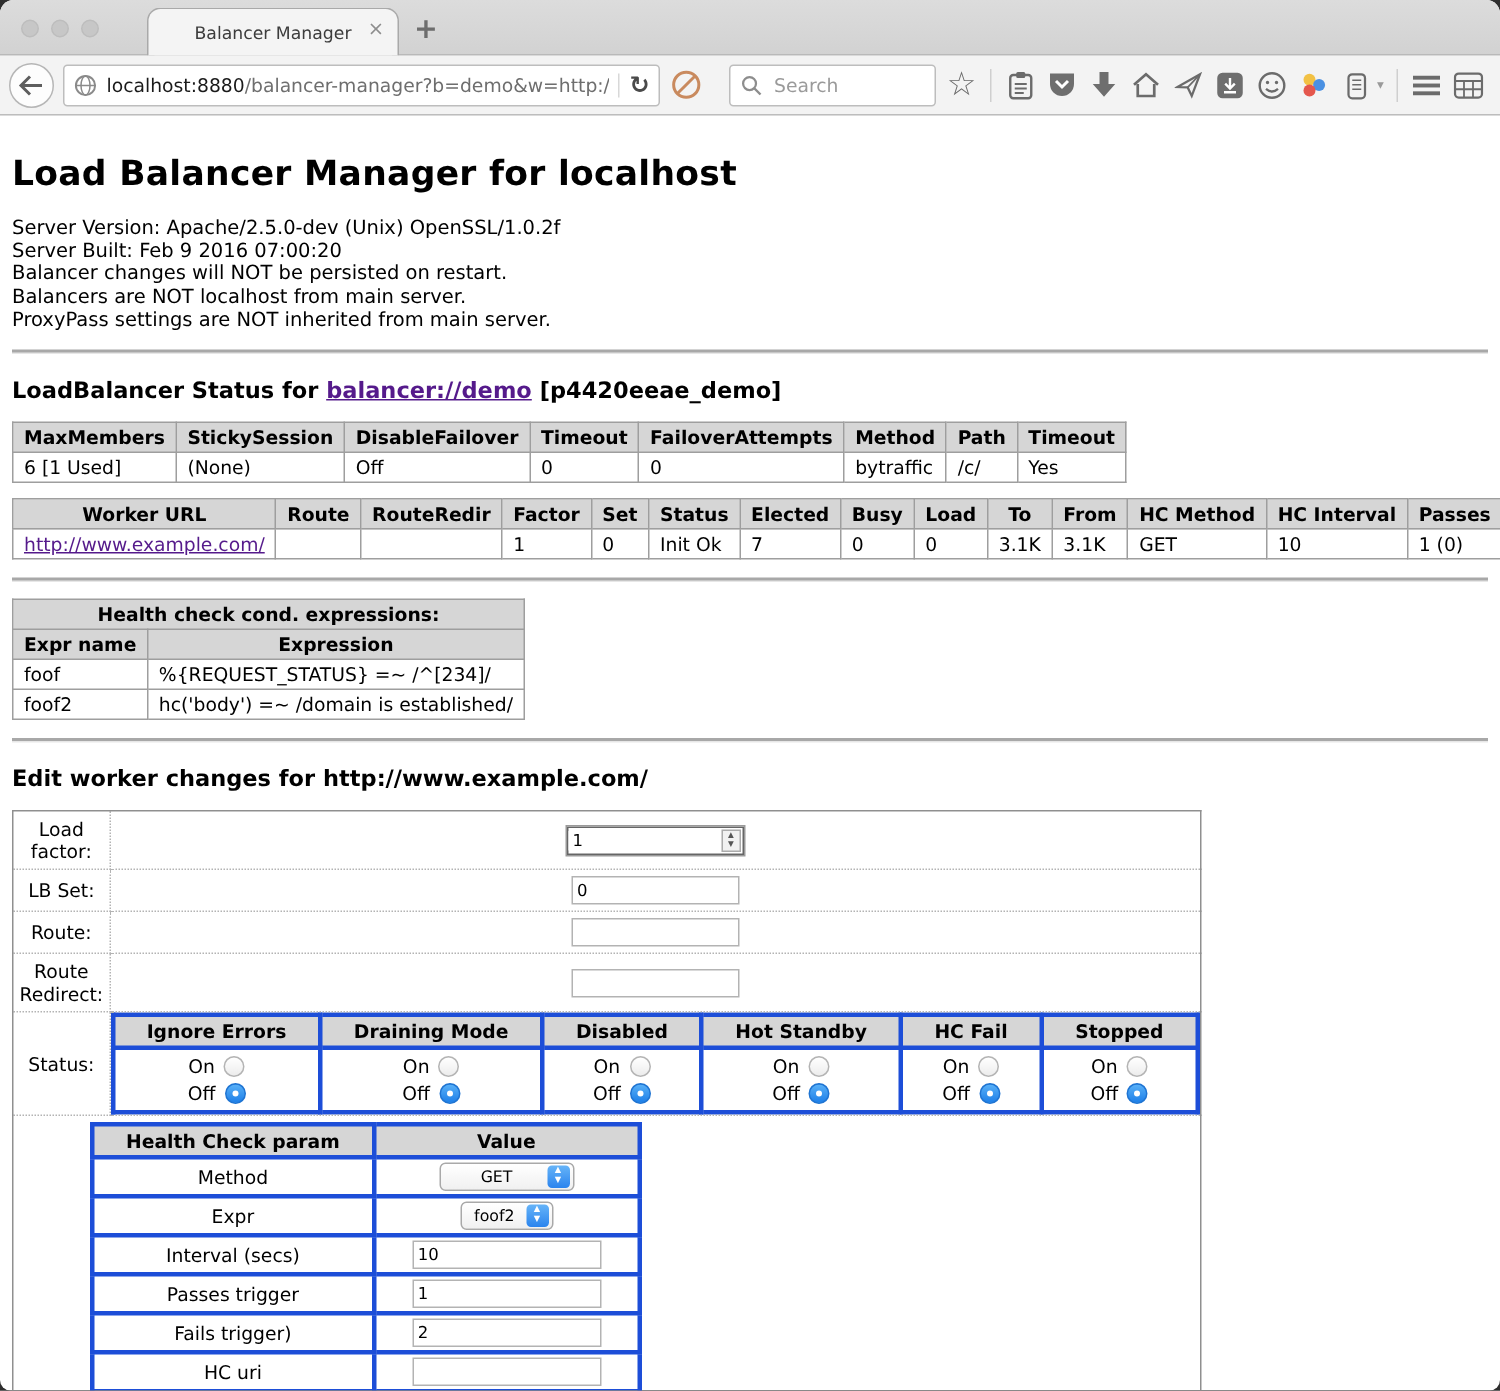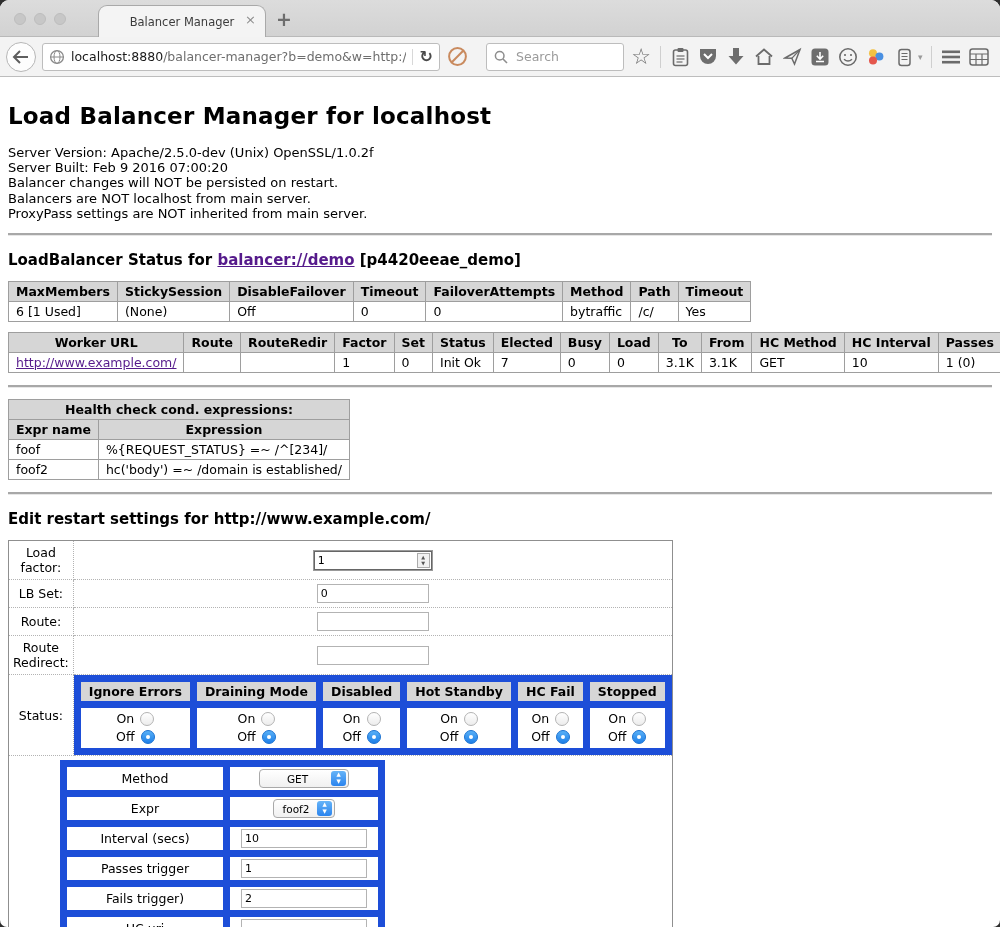--- a/index.html
+++ b/index.html
@@ -46,21 +46,21 @@
   table.form > tbody > tr > td{border:1px dotted #b3b3b3;padding:4px 4px;font-size:12.5px;}
   td.flabel{width:100px;text-align:center;}
   td.fval{text-align:center;}
   input.txt{width:104px;height:15px;border:1px solid #b3b3b3;font-size:11px;font-family:inherit;padding:1px 3px;background:#fff;}
   .numwrap{display:inline-flex;align-items:center;border:1px solid #666;outline:1px solid #9a9a9a;background:#fff;width:116px;height:17px;}
   .numwrap input{flex:1;border:none;outline:none;font-size:11px;font-family:inherit;padding:0 3px;min-width:0;}
   .spinner{width:11px;height:13px;border:1px solid #ababab;background:#f1f1f1;font-size:5px;line-height:6px;color:#555;text-align:center;margin-right:1px;}
 
   table.nested{border-collapse:collapse;}
   table.nested th{background:#d6d6d6;font-weight:bold;}
-  table.nested th,table.nested td{border:7px solid #1d4ed8;padding:2px 8px;text-align:center;font-size:12.5px;white-space:nowrap;margin-left:16px;}
+  table.nested th,table.nested td{border:3px solid #1d4ed8;padding:2px 21px;text-align:center;font-size:12.5px;white-space:nowrap;margin-left:16px;}
   .radioline{display:flex;align-items:center;justify-content:center;gap:6px;line-height:18px;}
   .radio{width:14px;height:14px;border-radius:50%;background:linear-gradient(#fff,#ececec);border:1px solid #b4b4b4;box-sizing:border-box;position:relative;flex:none;}
   .radio.sel{background:linear-gradient(#58b0f7,#1e7fe8);border-color:#1f74d2;}
   .radio.sel::after{content:"";position:absolute;left:4px;top:4px;width:4px;height:4px;border-radius:50%;background:#fff;}
   .healthwrap{margin-left:47px;}
   table.health td.hl{width:140px;}
   table.health td.hv{width:132px;}
   input.htxt{width:118px;height:15px;border:1px solid #b3b3b3;font-size:11px;font-family:inherit;padding:1px 3px;}
   .macselect{display:inline-flex;align-items:center;justify-content:space-between;background:linear-gradient(#fff,#f0f0f0);border:1px solid #a9a9a9;border-radius:4px;height:19px;font-size:10.5px;padding:0 2px 0 10px;box-sizing:border-box;}
   .macselect .stx{flex:1;text-align:center;}
@@ -293,21 +293,21 @@
       </tr>
       <tr>
         <td>foof2</td>
         <td class="l">hc('body') =~ /domain is established/</td>
       </tr>
     </tbody>
       </table>
 
     <hr>
 
-    <h3 class="sect">Edit restart settings for http://www.example.com/</h3>
+    <h3 class="sect">Edit worker changes for http://www.example.com/</h3>
 
     <table class="form">
       <tbody>
       <tr>
         <td class="flabel">Load factor:</td>
         <td class="fval">
           <span class="numwrap">
             <input value="1" style="">
             <span class="spinner">▲<br>▼</span>
           </span>
@@ -402,20 +402,24 @@
             </tr>
           </tbody>
               </table>
         </td>
       </tr>
       <tr>
         <td colspan="2" style="border-bottom:none;">
           <div class="healthwrap">
             <table class="nested health">
               <tbody>
+                    <tr>
+                <th>Health Check param</th>
+                <th>Value</th>
+              </tr>
               <tr>
                 <td class="hl">Method</td>
                 <td class="hv">
                   <span class="macselect" style="width:90px;">
                     <span class="stx">GET</span>
                     <span class="stepper">▲<br>▼</span>
                   </span>
                 </td>
               </tr>
               <tr>

